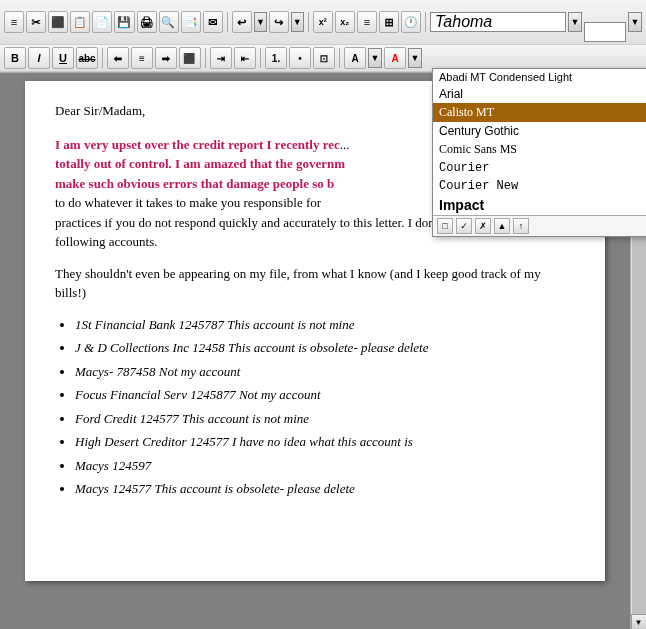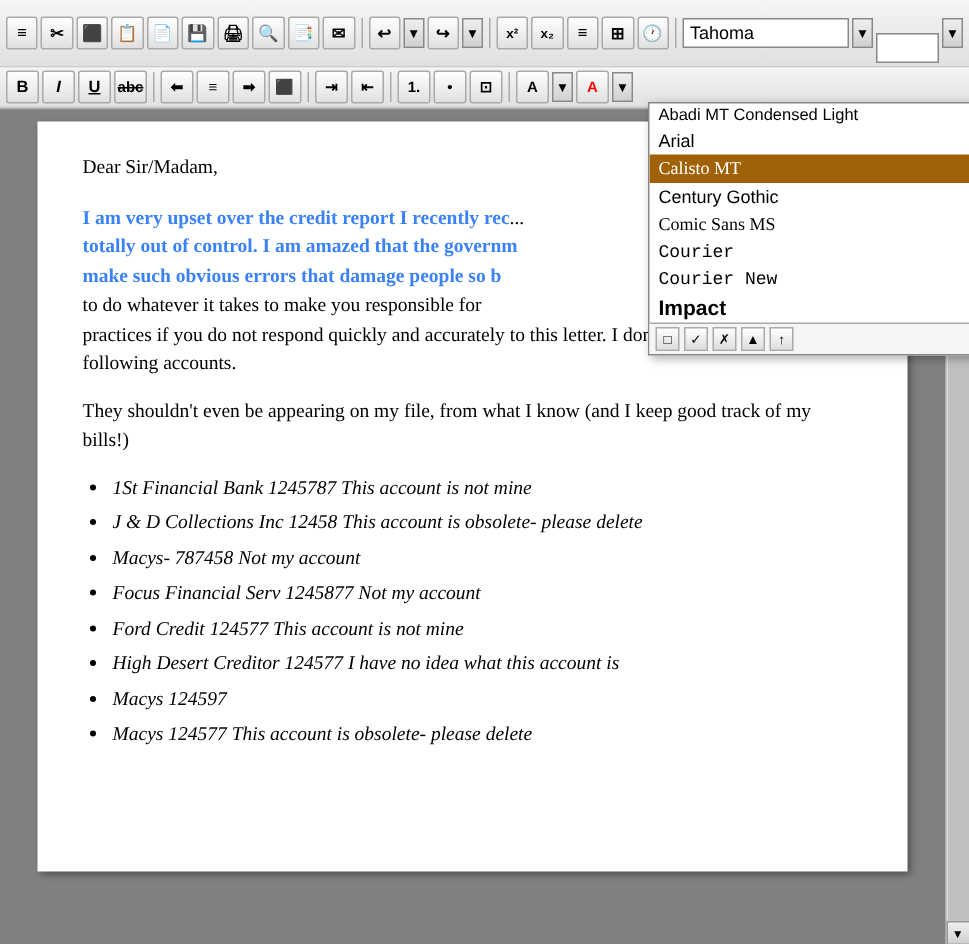--- a/index.html
+++ b/index.html
@@ -37,25 +37,26 @@
       font-size: 11px;
       font-weight: bold;
     }
 
     .separator { width: 1px; height: 20px; background: #aaa; margin: 0 2px; }
 
     .font-selector {
       display: flex; align-items: center; gap: 2px;
     }
     .font-name-box {
-      width: 111px; height: 20px;
+      width: 136px; height: 20px;
       border: 1px solid #888;
       background: white;
-      font-size: 12px;
+      font-size: 16px;
       padding: 0 4px;
+      font-style: italic;
     }
     .font-size-box {
       width: 40px; height: 20px;
       border: 1px solid #888;
       background: white;
       font-size: 12px;
       padding: 0 20px;
       margin-top: 20px;
     }
     .dropdown-arrow {
@@ -95,21 +96,21 @@
       font-size: 13px;
       line-height: 1.5;
     }
 
     .greeting {
       margin-bottom: 14px;
       font-size: 13px;
     }
 
     .red-text {
-      color: #3b82f6;
+      color: #be185d;
       font-weight: bold;
     }
 
     .body-text {
       margin-bottom: 12px;
       font-size: 13px;
     }
 
     .normal-text {
       color: black;

